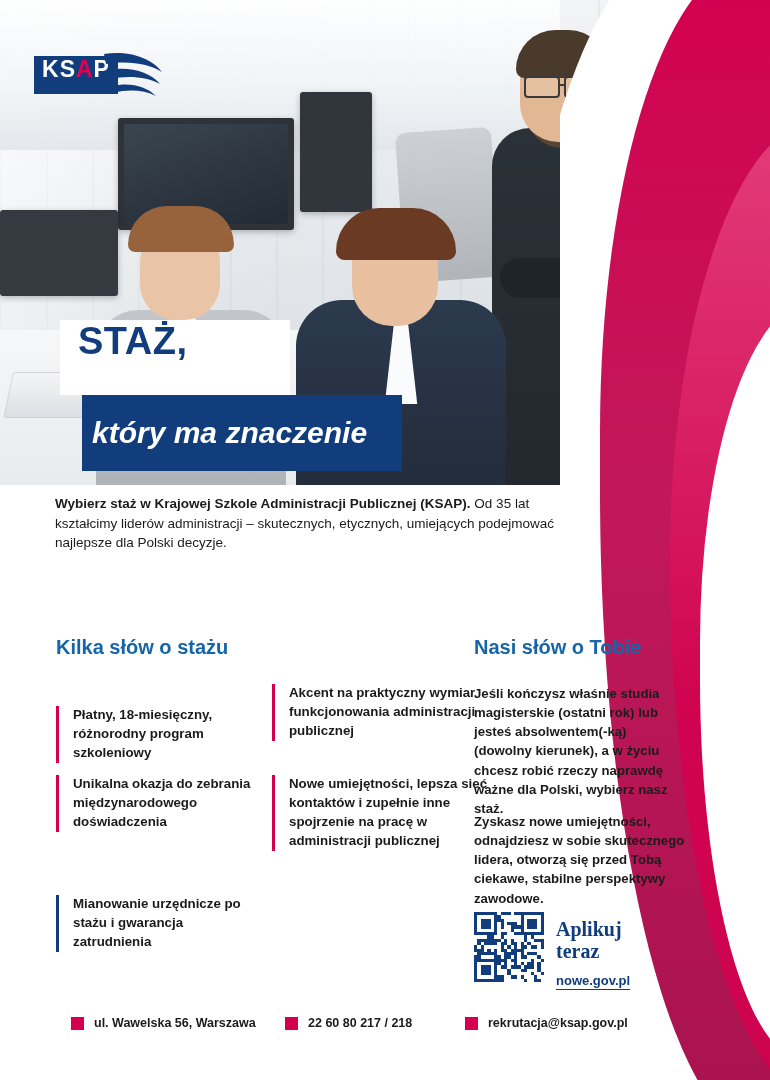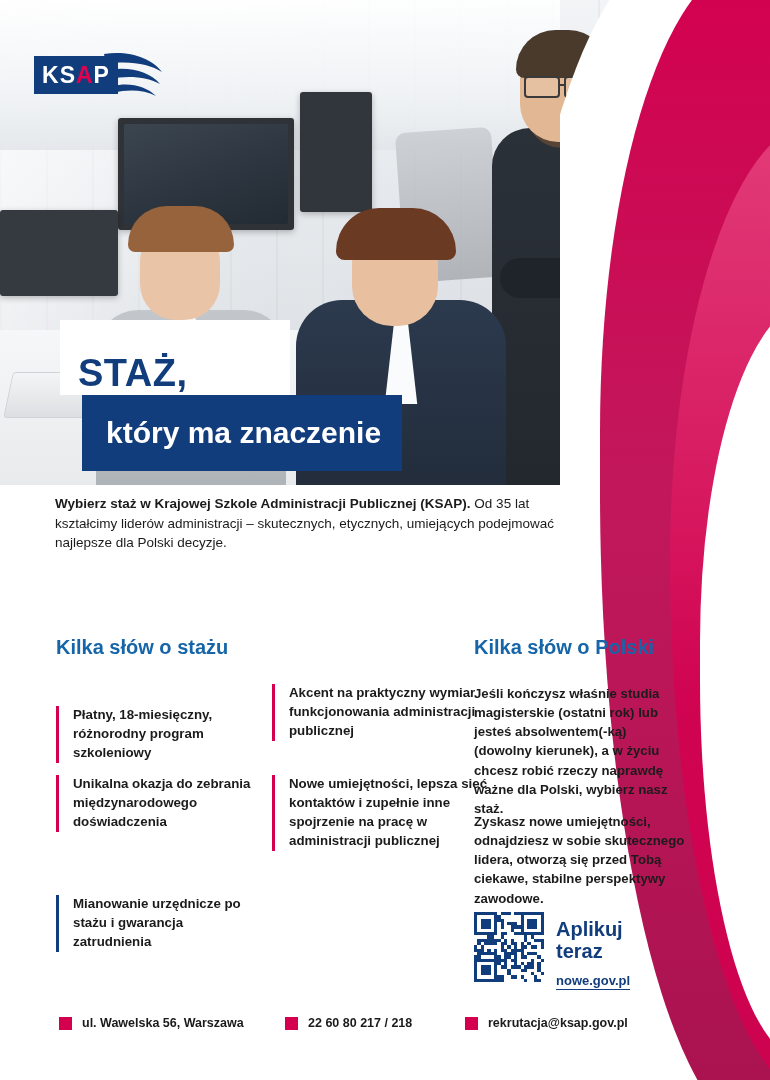--- a/index.html
+++ b/index.html
@@ -258,62 +258,63 @@
   
   .logo {
     position: absolute;
     left: 34px; top: 48px;
     width: 130px; height: 56px;
   }
   .logo .logo-box {
     position: absolute; left: 0; top: 8px;
     width: 84px; height: 38px;
     background: #123d7c;
-    display: flex; align-items: center; justify-content: center;
+    display: flex; justify-content: center;
   }
   .logo .logo-text {
     color: #ffffff;
     font-weight: bold;
     font-size: 23px;
     letter-spacing: 1px;
     font-family: "Liberation Sans", sans-serif;
   }
   .logo .logo-text .acc { color: #e2004f; }
   .logo .swoosh {
     position: absolute; left: 68px; top: 0px;
     width: 62px; height: 56px;
   }
 
   
   .headline-white {
     position: absolute;
     left: 60px; top: 320px;
     width: 230px; height: 75px;
     background: #ffffff;
-    display: flex; align-items: flex-end;
+    display: flex; align-items: flex-start;
   }
   .headline-white span {
     color: #123d7c;
     font-size: 38px;
     font-weight: bold;
     padding-left: 18px;
     letter-spacing: .5px;
   }
   .headline-blue {
     position: absolute;
     left: 82px; top: 395px;
     width: 320px; height: 76px;
     background: #123d7c;
     display: flex; align-items: center;
   }
   .headline-blue span {
     color: #ffffff;
     font-size: 30px;
     font-weight: bold;
-    padding-left: 24px;
+    padding-left: 10px;
+    font-style: italic;
   }
 
   
   .intro {
     position: absolute;
     left: 55px; top: 494px;
     width: 540px;
   }
   .intro p { margin: 0 0 14px 0; font-size: 13.5px; line-height: 1.45; color:#1b1b1b; }
   .intro p b { font-weight: bold; }
@@ -375,20 +376,21 @@
   .apply {
     position: absolute;
     left: 556px; top: 918px;
     width: 180px;
   }
   .apply .t1 {
     color: #123d7c;
     font-size: 20px;
     font-weight: bold;
     line-height: 1.12;
+    font-family: Liberation Serif, serif;
   }
   .apply .t2 {
     margin-top: 10px;
     color: #123d7c;
     font-size: 13px;
     font-weight: bold;
     border-bottom: 1px solid #123d7c;
     display: inline-block;
     padding-bottom: 1px;
   }
@@ -408,21 +410,21 @@
     font-weight: bold;
     color: #1b1b1b;
     white-space: nowrap;
   }
   .fitem .sq {
     width: 13px; height: 13px;
     background: #d4004f;
     margin-right: 10px;
     flex: 0 0 auto;
   }
-  .f1 { left: 4px; }
+  .f1 { left: 16px; }
   .f2 { left: 230px; }
   .f3 { left: 410px; }
 </style>
 </head>
 <body>
 
 <div class="hero">
   <div class="hero-bg"></div>
   <div class="hero-window"></div>
 
@@ -494,21 +496,21 @@
 </div>
 <div class="headline-blue">
   <span>który ma znaczenie</span>
 </div>
 
 <div class="intro">
   <p><b>Wybierz staż w Krajowej Szkole Administracji Publicznej (KSAP).</b><span> Od 35 lat kształcimy liderów administracji – skutecznych, etycznych, umiejących podejmować najlepsze dla Polski decyzje.</span></p>
 </div>
 
 <div class="col-head left">Kilka słów o stażu</div>
-<div class="col-head right">Kilka słów o Polski</div>
+<div class="col-head right">Nasi słów o Tobie</div>
 
 <div class="bullet b1">Płatny, 18-miesięczny, różnorodny program szkoleniowy</div>
 <div class="bullet b2">Unikalna okazja do zebrania międzynarodowego doświadczenia</div>
 <div class="bullet blue b3">Mianowanie urzędnicze po stażu i gwarancja zatrudnienia</div>
 <div class="bullet b4">Akcent na praktyczny wymiar funkcjonowania administracji publicznej</div>
 <div class="bullet b5">Nowe umiejętności, lepsza sieć kontaktów i zupełnie inne spojrzenie na pracę w administracji publicznej</div>
 
 <div class="rtext r1">Jeśli kończysz właśnie studia magisterskie (ostatni rok) lub jesteś absolwentem(-ką) (dowolny kierunek), a w życiu chcesz robić rzeczy naprawdę ważne dla Polski, wybierz nasz staż.</div>
 <div class="rtext r2">Zyskasz nowe umiejętności, odnajdziesz w sobie skutecznego lidera, otworzą się przed Tobą ciekawe, stabilne perspektywy zawodowe.</div>
 

